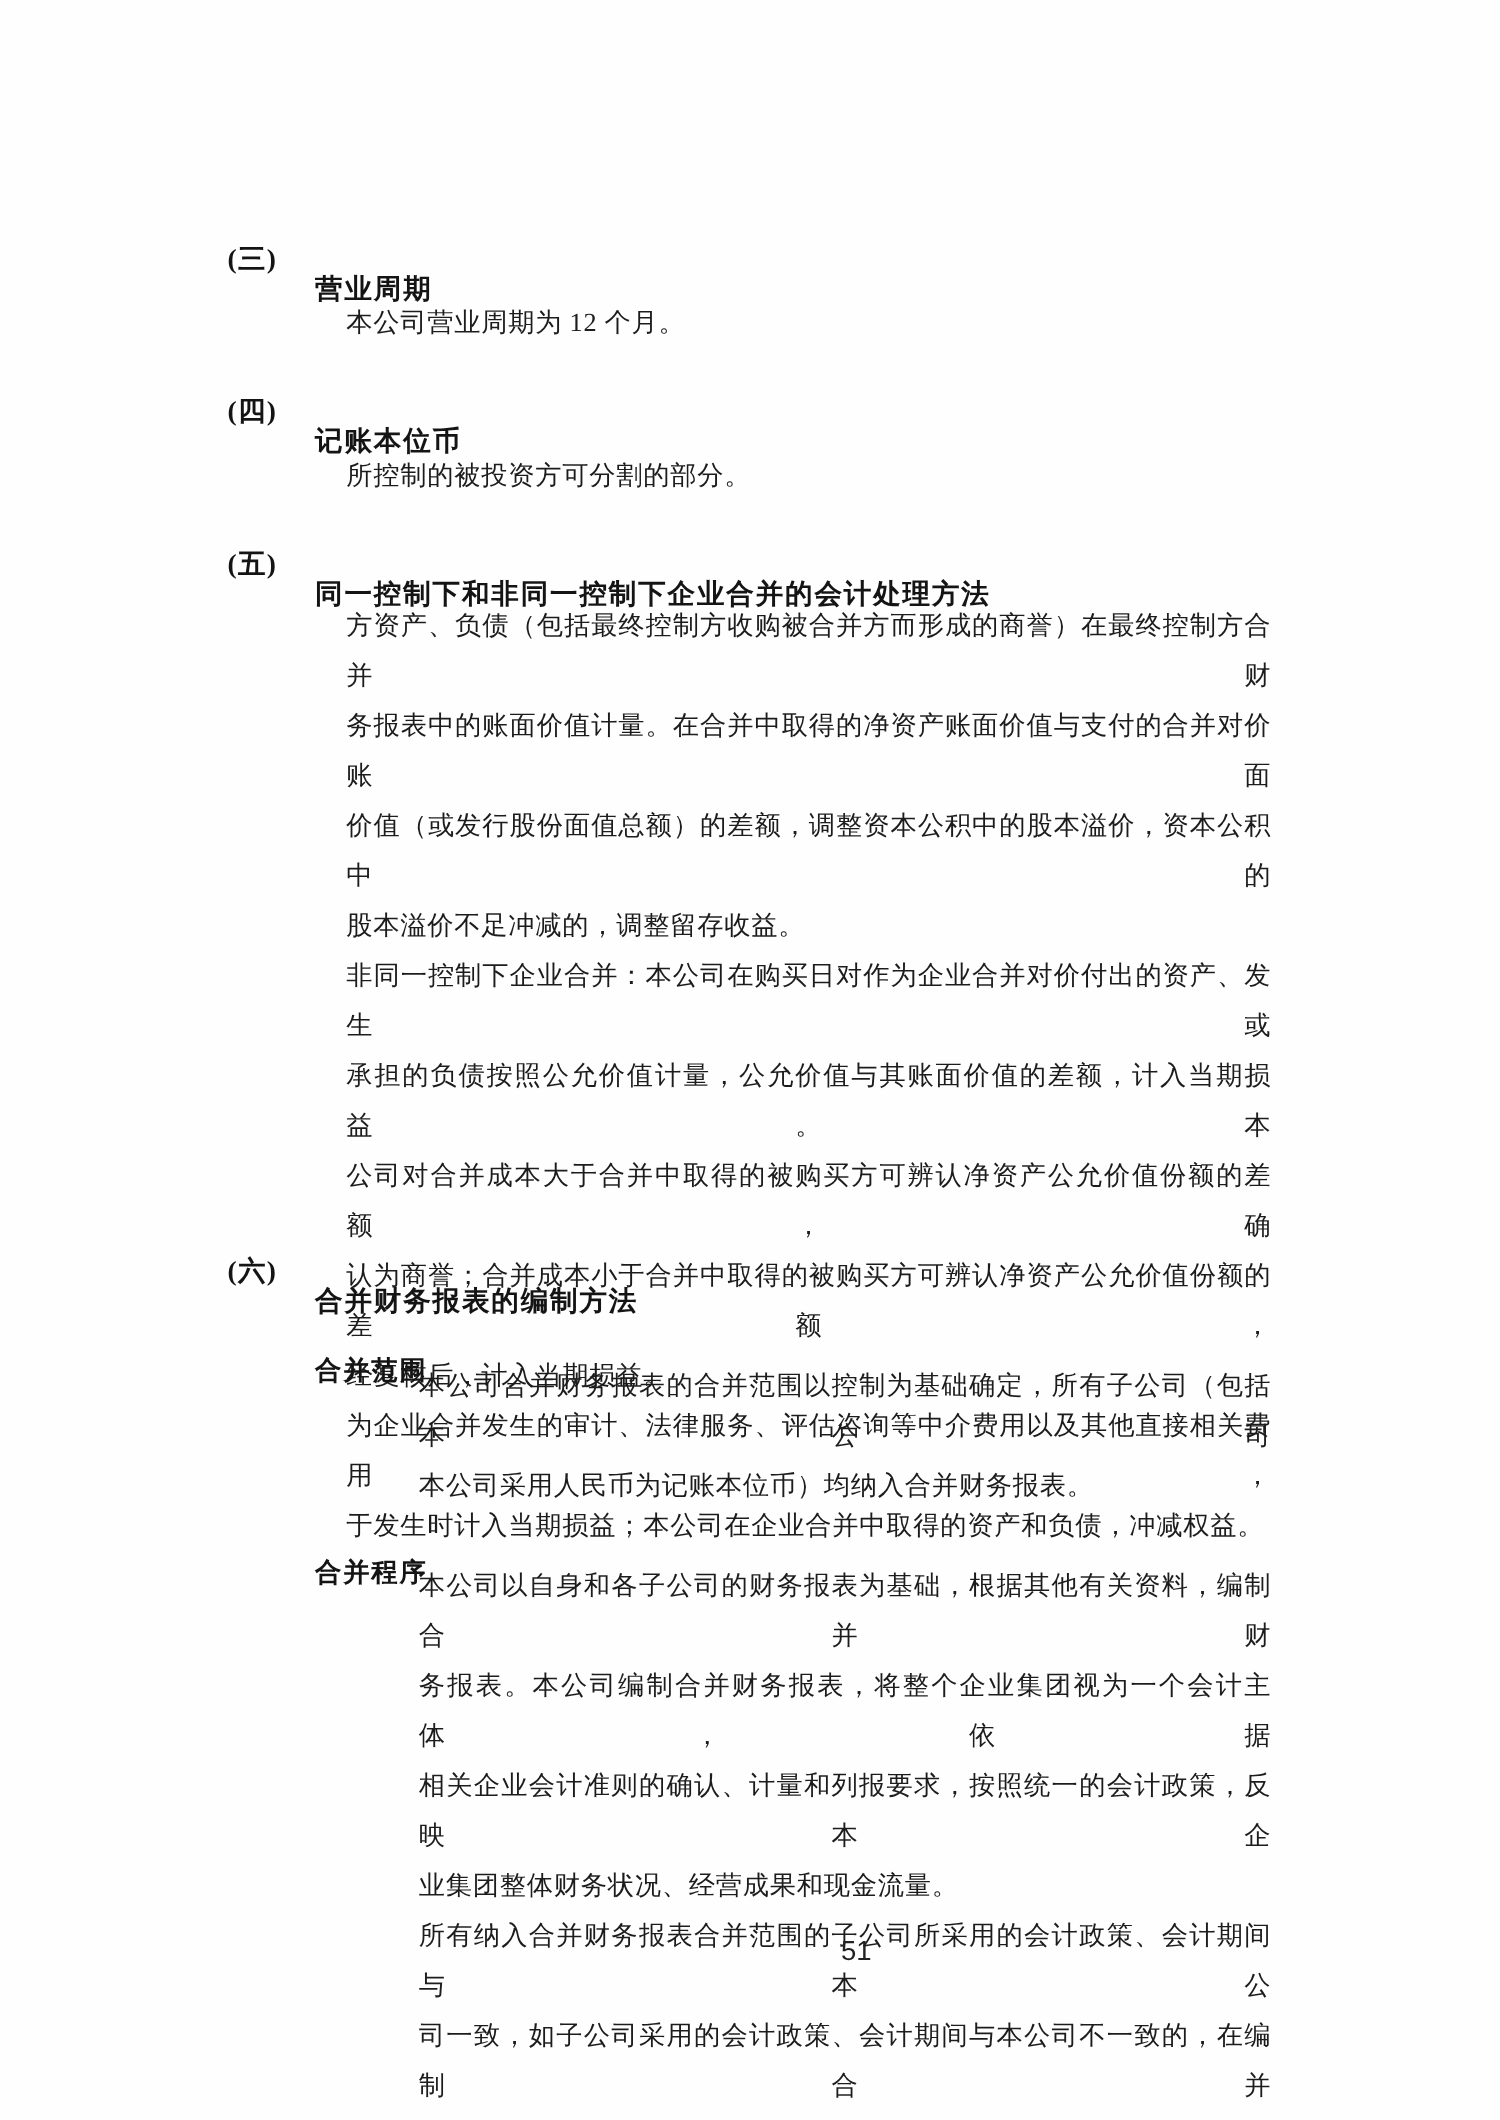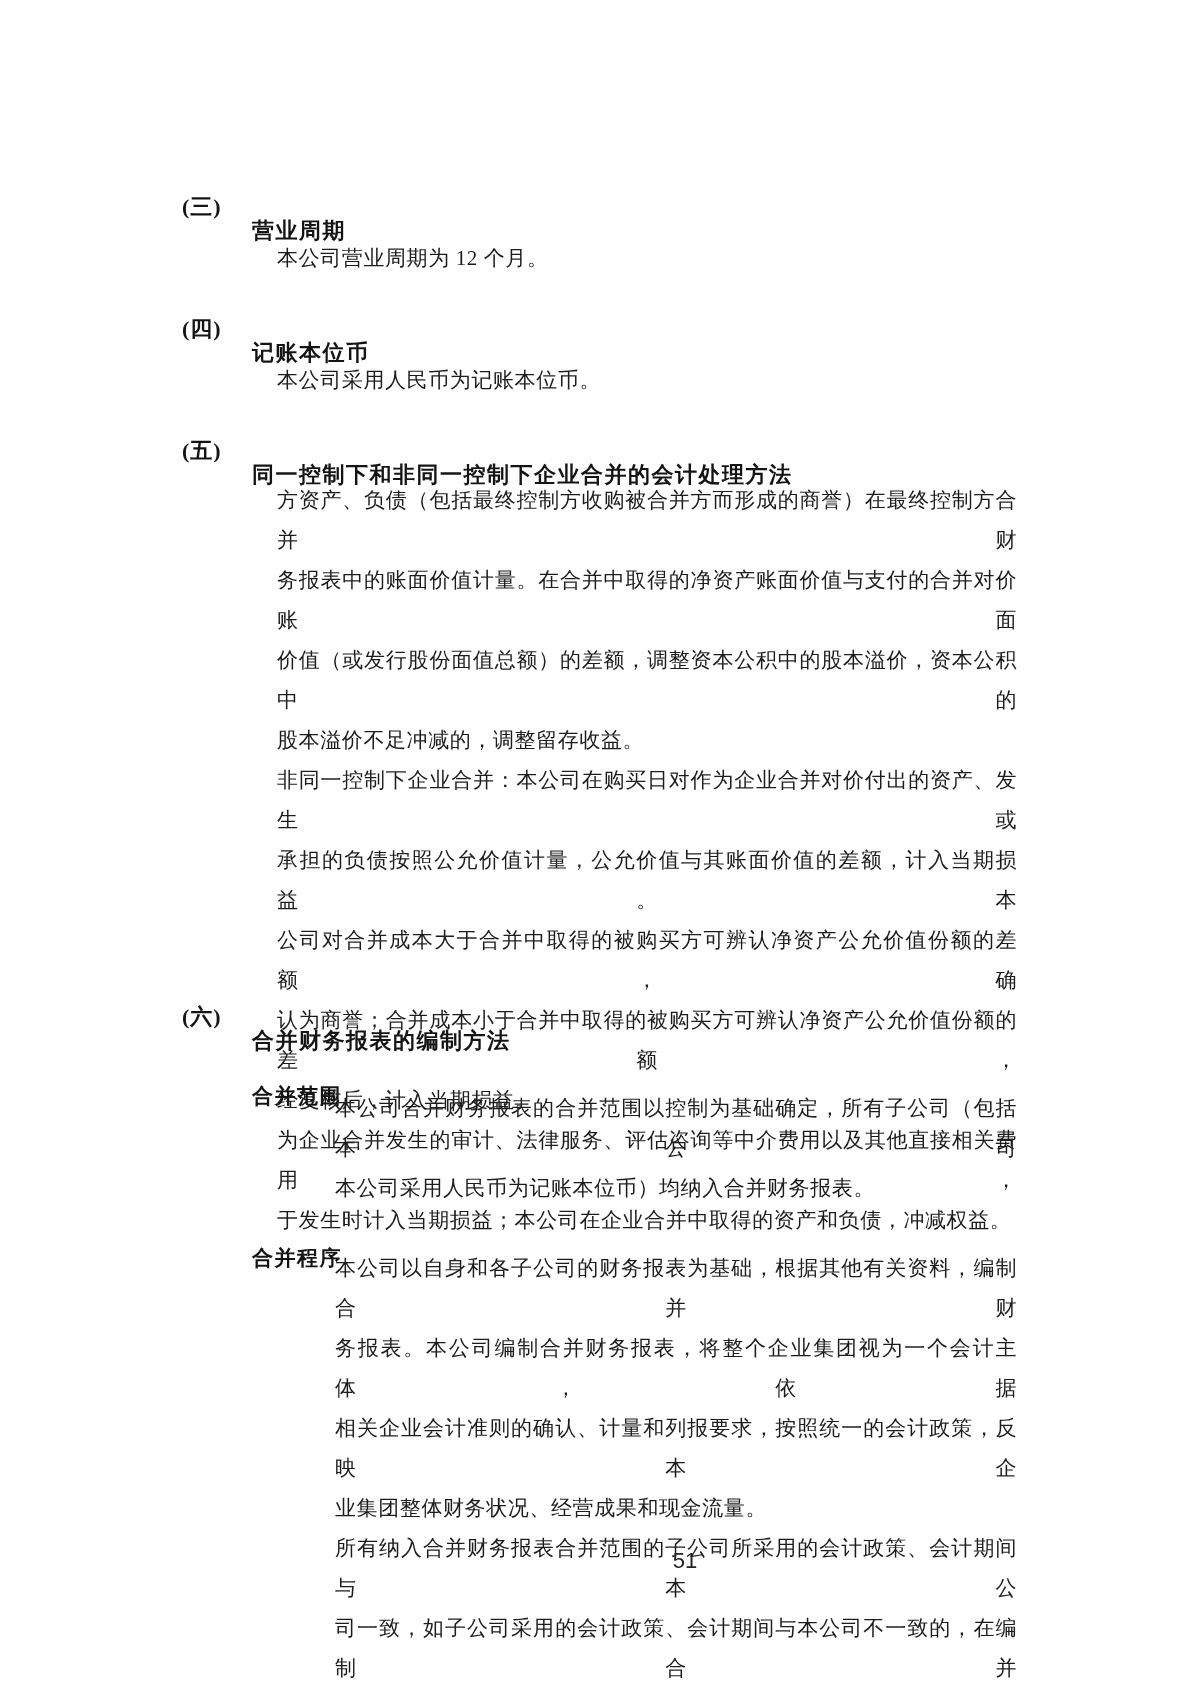--- a/index.html
+++ b/index.html
@@ -100,21 +100,21 @@
   </div>
   <div class="body-block" style="top:238px">
       <div class="tline">本公司营业周期为 12 个月。</div>
     </div>
 
   <div class="sec-head" style="top:314px">
     <span class="sec-num">(四)</span>
     <span class="sec-title">记账本位币</span>
   </div>
   <div class="body-block" style="top:360px">
-      <div class="tline">本公司采用人民币为记账本位币。</div>
+      <div class="tline">所控制的被投资方可分割的部分。</div>
     </div>
 
   <div class="sec-head" style="top:436px">
     <span class="sec-num">(五)</span>
     <span class="sec-title">同一控制下和非同一控制下企业合并的会计处理方法</span>
   </div>
   <div class="body-block" style="top:480px">
       <div class="tline just">方资产、负债（包括最终控制方收购被合并方而形成的商誉）在最终控制方合并财</div>
       <div class="tline just">务报表中的账面价值计量。在合并中取得的净资产账面价值与支付的合并对价账面</div>
       <div class="tline just">价值（或发行股份面值总额）的差额，调整资本公积中的股本溢价，资本公积中的</div>

